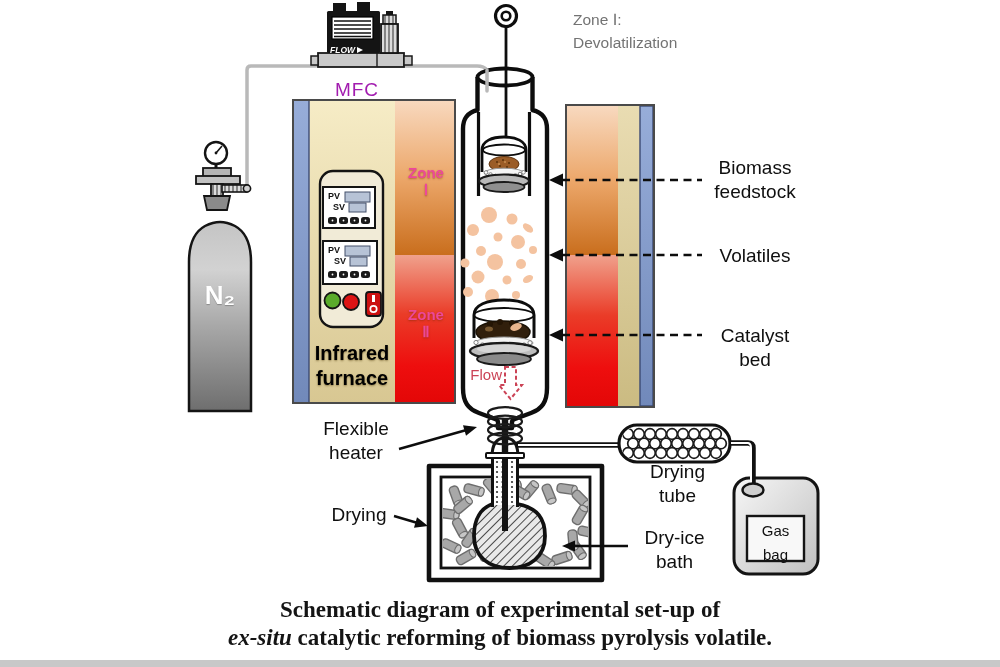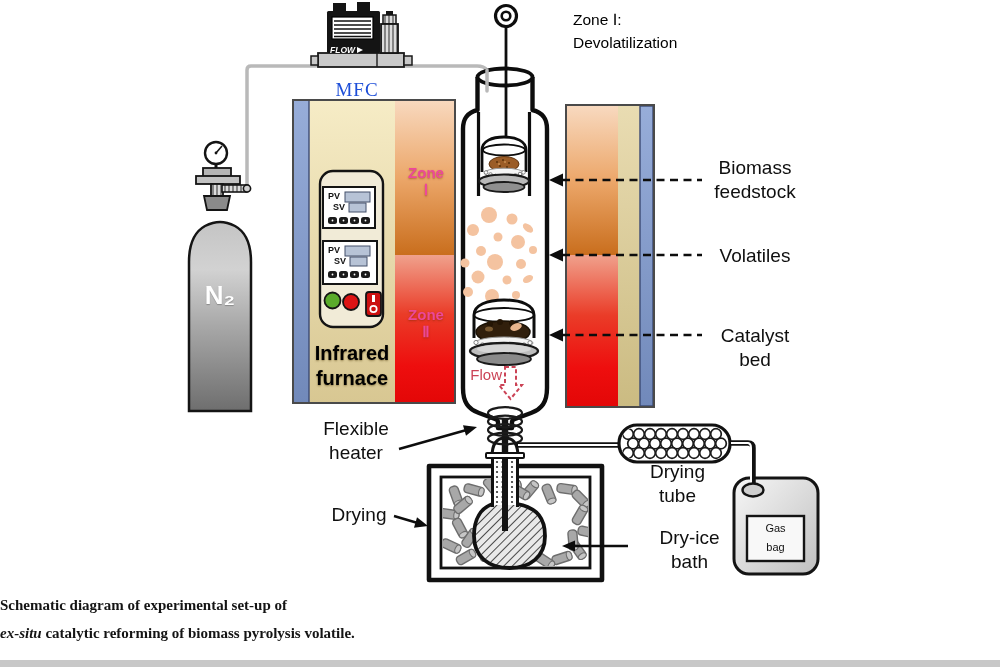--- a/index.html
+++ b/index.html
@@ -1,32 +1,32 @@
 <!DOCTYPE html>
 <html><head>
 <meta charset="utf-8">
 <style>
   html,body{margin:0;padding:0;background:#fff;}
   #stage{position:relative;width:1000px;height:667px;background:#ffffff;overflow:hidden;
          font-family:"Liberation Sans",sans-serif;}
   #diagram{position:absolute;left:0;top:0;}
   .lbl{position:absolute;color:#111;white-space:pre-line;text-align:center;line-height:1.22;}
-  .note{font-size:15.5px;line-height:23px;text-align:left;color:#000000;}
+  .note{font-size:15.5px;line-height:23px;text-align:left;color:#737373;}
   .callout{font-size:19px;line-height:24px;color:#0f0f0f;}
-  .mfc{font-size:19px;color:#1d4ed8;letter-spacing:1px;font-family:Liberation Serif, serif;}
+  .mfc{font-size:19px;color:#a21caf;letter-spacing:1px;}
   .n2{font-size:26px;font-weight:bold;color:#ffffff;text-shadow:0 1px 1px rgba(0,0,0,.25);}
   .flowdisp{font-size:8.5px;font-weight:bold;font-style:italic;color:#fff;display:flex;align-items:center;gap:2px;white-space:nowrap;}
   .tri{width:0;height:0;border-top:3px solid transparent;border-bottom:3px solid transparent;border-left:6px solid #fff;display:inline-block;}
   .zlab{font-size:15px;font-weight:bold;color:#ec4899;line-height:17px;text-shadow:0 1px 2px rgba(120,40,0,.5);}
   .furn{font-size:20px;font-weight:bold;color:#000000;line-height:25px;text-shadow:0 1px 2px rgba(90,70,20,.55);}
   .pvsv{font-size:9px;font-weight:bold;color:#111;line-height:9px;}
   .flowred{font-size:15px;color:#cb4356;}
-  .gasbag{font-size:11px;line-height:19px;color:#111;}
-  .caption{width:1000px;text-align:left;font-family:"Liberation Serif",serif;
-           font-weight:bold;font-size:15px;color:#141414;white-space:normal;}
+  .gasbag{font-size:15px;line-height:24px;color:#111;}
+  .caption{width:1000px;text-align:center;font-family:"Liberation Serif",serif;
+           font-weight:bold;font-size:23px;color:#141414;white-space:normal;}
   .it{font-style:italic;}
   #bottomstrip{position:absolute;left:0;top:660px;width:1000px;height:7px;background:#c8c8c8;}
 </style>
 </head>
 <body>
 
 <div id="stage">
 
 <svg id="diagram" width="1000" height="667" viewBox="0 0 1000 667">
   <defs>
@@ -421,21 +421,21 @@
 <div class="lbl callout" style="left:703px;top:156px;width:104px;">Biomass
 feedstock</div>
 <div class="lbl callout" style="left:703px;top:244px;width:104px;">Volatiles</div>
 <div class="lbl callout" style="left:703px;top:324px;width:104px;">Catalyst
 bed</div>
 <div class="lbl callout" style="left:302px;top:417px;width:108px;">Flexible
 heater</div>
 <div class="lbl callout" style="left:328px;top:503px;width:62px;">Drying</div>
 <div class="lbl callout" style="left:629px;top:460px;width:97px;">Drying
 tube</div>
-<div class="lbl callout" style="left:642px;top:526px;width:95px;">Dry-ice
+<div class="lbl callout" style="left:627px;top:526px;width:95px;">Dry-ice
 bath</div>
 
 <div class="lbl gasbag" style="left:747px;top:519px;width:57px;">Gas
 bag</div>
 
 <div class="lbl caption" style="left:0;top:596px;">Schematic diagram of experimental set-up of</div>
 <div class="lbl caption" style="left:0;top:624px;"><span class="it">ex-situ</span><span> catalytic reforming of biomass pyrolysis volatile.</span></div>
 
 <div id="bottomstrip"></div>
 

